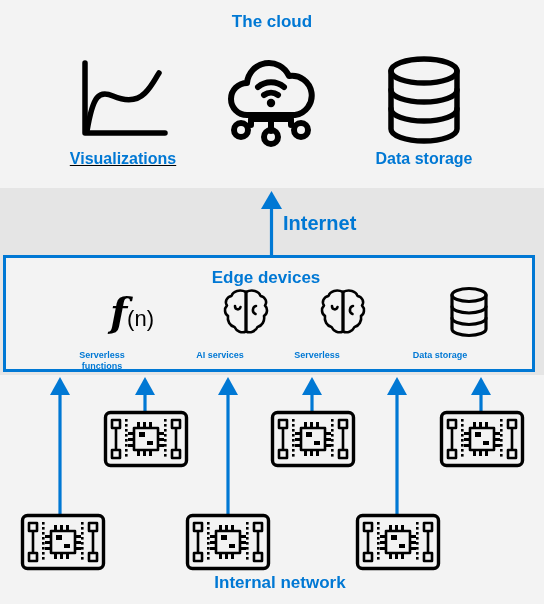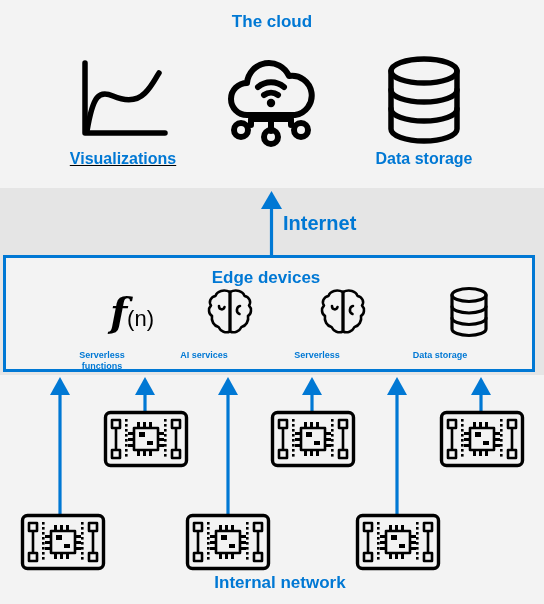--- a/index.html
+++ b/index.html
@@ -99,21 +99,21 @@
     justify-content: flex-end;
   }
   .edge-item .caption {
     color: #0078d4;
     font-size: 9px;
     font-weight: bold;
     line-height: 1.25;
     margin-top: 9px;
   }
   #edge-item-0 { left: 50px; }
-  #edge-item-1 { left: 152px; }
+  #edge-item-1 { left: 168px; }
   #edge-item-2 { left: 265px; }
   #edge-item-3 { left: 388px; }
 
   
   .fn-glyph {
     font-family: "DejaVu Serif", serif;
     line-height: 1;
     color: #000;
   }
   .fn-glyph .fn-f {

